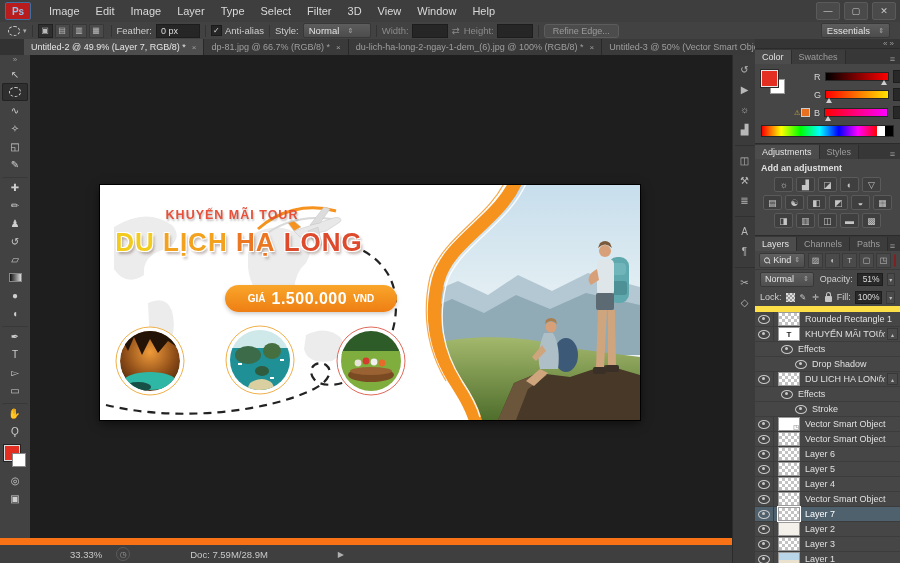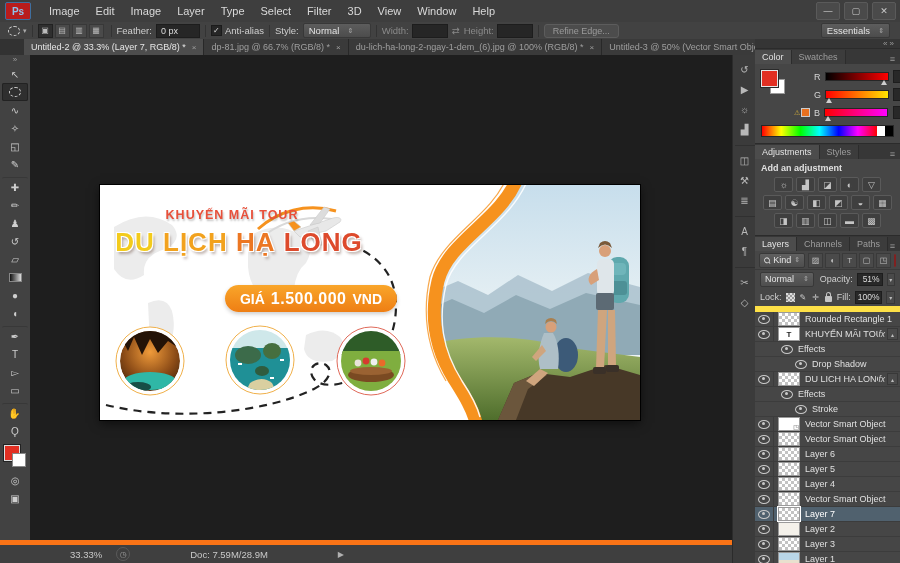--- a/index.html
+++ b/index.html
@@ -61,21 +61,21 @@
           box-shadow:0 0 0 1px #000,0 3px 10px rgba(0,0,0,.6);}
   .banner svg{position:absolute;left:0;top:0;}
   .kicker{position:absolute;left:27px;top:23px;width:210px;text-align:center;font-size:12.5px;
           font-weight:bold;letter-spacing:1px;color:#e8503a;text-shadow:1px 2px 2px rgba(0,0,0,.25);}
   .btitle{position:absolute;left:14px;top:42px;width:250px;text-align:center;font-size:26px;
           font-weight:bold;letter-spacing:1px;white-space:nowrap;}
   .btitle span{text-shadow:-1px -1px 0 #fff,1px -1px 0 #fff,-1px 1px 0 #fff,1px 1px 0 #fff,2px 3px 3px rgba(60,20,0,.35);}
   .price{position:absolute;left:125px;top:100px;width:172px;height:27px;border-radius:14px;
          background:linear-gradient(#f9a62a,#ee7e14);display:flex;align-items:center;justify-content:center;
          gap:6px;color:#fff;box-shadow:0 2px 4px rgba(0,0,0,.2);}
-  .price .sm{font-size:14px;font-weight:bold;}
+  .price .sm{font-size:10px;font-weight:bold;}
   .price .lg{font-size:16px;font-weight:bold;letter-spacing:.5px;}
   
   .panelstrip{position:absolute;left:732px;top:55px;width:23px;bottom:0;background:#3b3b3b;
               border-left:1px solid #2b2b2b;display:flex;flex-direction:column;align-items:center;padding-top:4px;}
   .strip-icon{width:20px;height:20px;display:flex;align-items:center;justify-content:center;
               color:#b8b8b8;font-size:10px;}
   .strip-icon.gap{margin-top:6px;border-top:1px solid #303030;padding-top:4px;}
   
   .panels{position:absolute;left:755px;top:39px;width:145px;bottom:0;background:#424242;
           display:flex;flex-direction:column;}
@@ -156,21 +156,21 @@
   .fx-label{font-style:italic;font-size:8.5px;color:#d5d5d5;}
   .fx-arrow{width:9px;height:10px;background:#4a4a4a;border:1px solid #383838;color:#bbb;font-size:6px;
             display:flex;align-items:center;justify-content:center;}
   .indent1{padding-left:26px;}
   .indent2{padding-left:40px;}
   .sub-eye{margin-right:5px;}
   .layers-bottom{margin-top:auto;height:16px;background:#3d3d3d;border-top:1px solid #2f2f2f;
                  display:flex;align-items:center;justify-content:flex-end;gap:8px;padding:0 8px 0 0;margin-bottom:7px;}
   
   .statusbar{position:absolute;left:0;bottom:0;width:732px;height:18px;background:#3f3f3f;
-             border-top:5px solid #f97316;display:flex;align-items:center;font-size:9.5px;color:#c9c9c9;}
+             border-top:7px solid #f97316;display:flex;align-items:center;font-size:9.5px;color:#c9c9c9;}
   .status-zoom{margin-left:70px;}
   .status-icon{width:12px;height:12px;border:1px solid #5a5a5a;border-radius:50%;margin-left:14px;
                color:#9a9a9a;font-size:8px;display:flex;align-items:center;justify-content:center;}
   .status-doc{margin-left:60px;}
   .status-arrow{margin-left:70px;color:#b0b0b0;font-size:8px;}
 </style>
 </head>
 <body>
 
 <div id="app">
@@ -230,21 +230,21 @@
     <span class="opt-sep"></span>
     <span class="refine-btn">Refine Edge...</span>
     <span class="opt-select workspace">
       <span>Essentials</span>
         <span class="caret">⇕</span>
     </span>
   </div>
 
   <div class="tabbar" id="tabBar">
       <div class="doc-tab active">
-        <span>Untitled-2 @ 33.3% (Layer 7, RGB/8) *</span>
+        <span>Untitled-2 @ 49.9% (Layer 7, RGB/8) *</span>
         <span class="tab-close">×</span>
       </div>
       <div class="doc-tab">
         <span>dp-81.jpg @ 66.7% (RGB/8) *</span>
         <span class="tab-close">×</span>
       </div>
       <div class="doc-tab">
         <span>du-lich-ha-long-2-ngay-1-dem_(6).jpg @ 100% (RGB/8) *</span>
         <span class="tab-close">×</span>
       </div>

